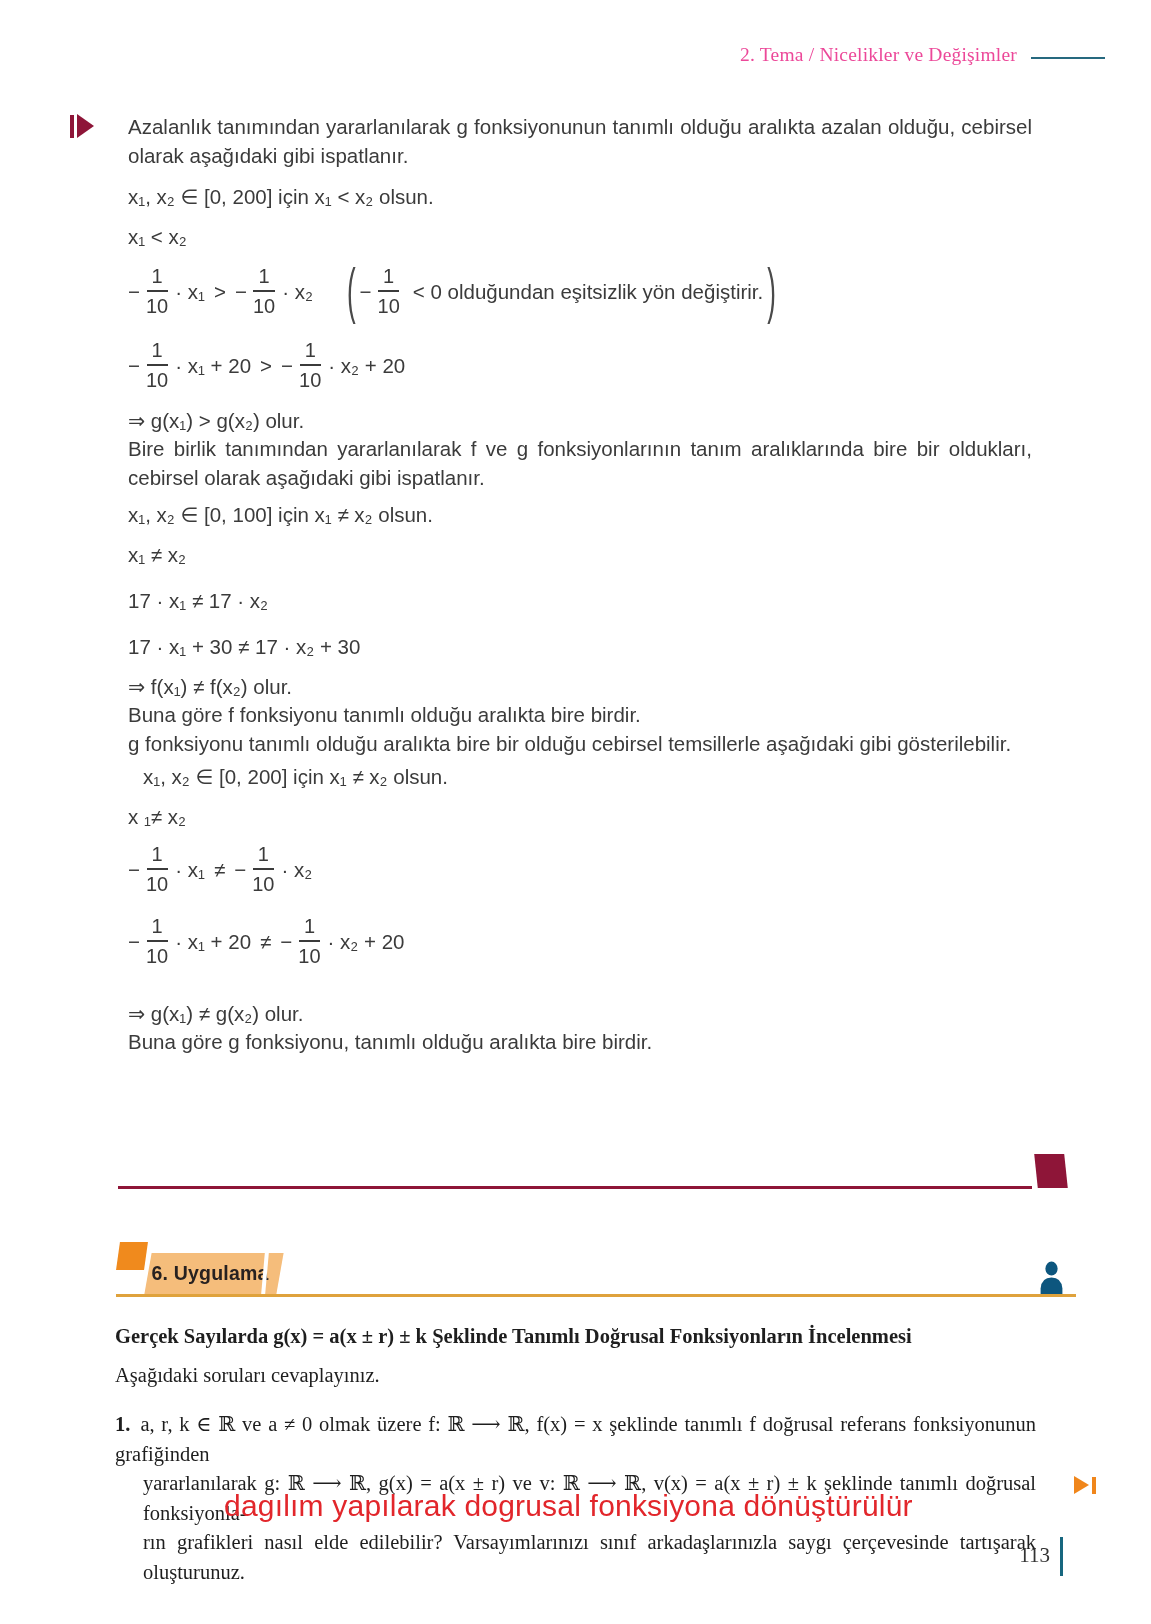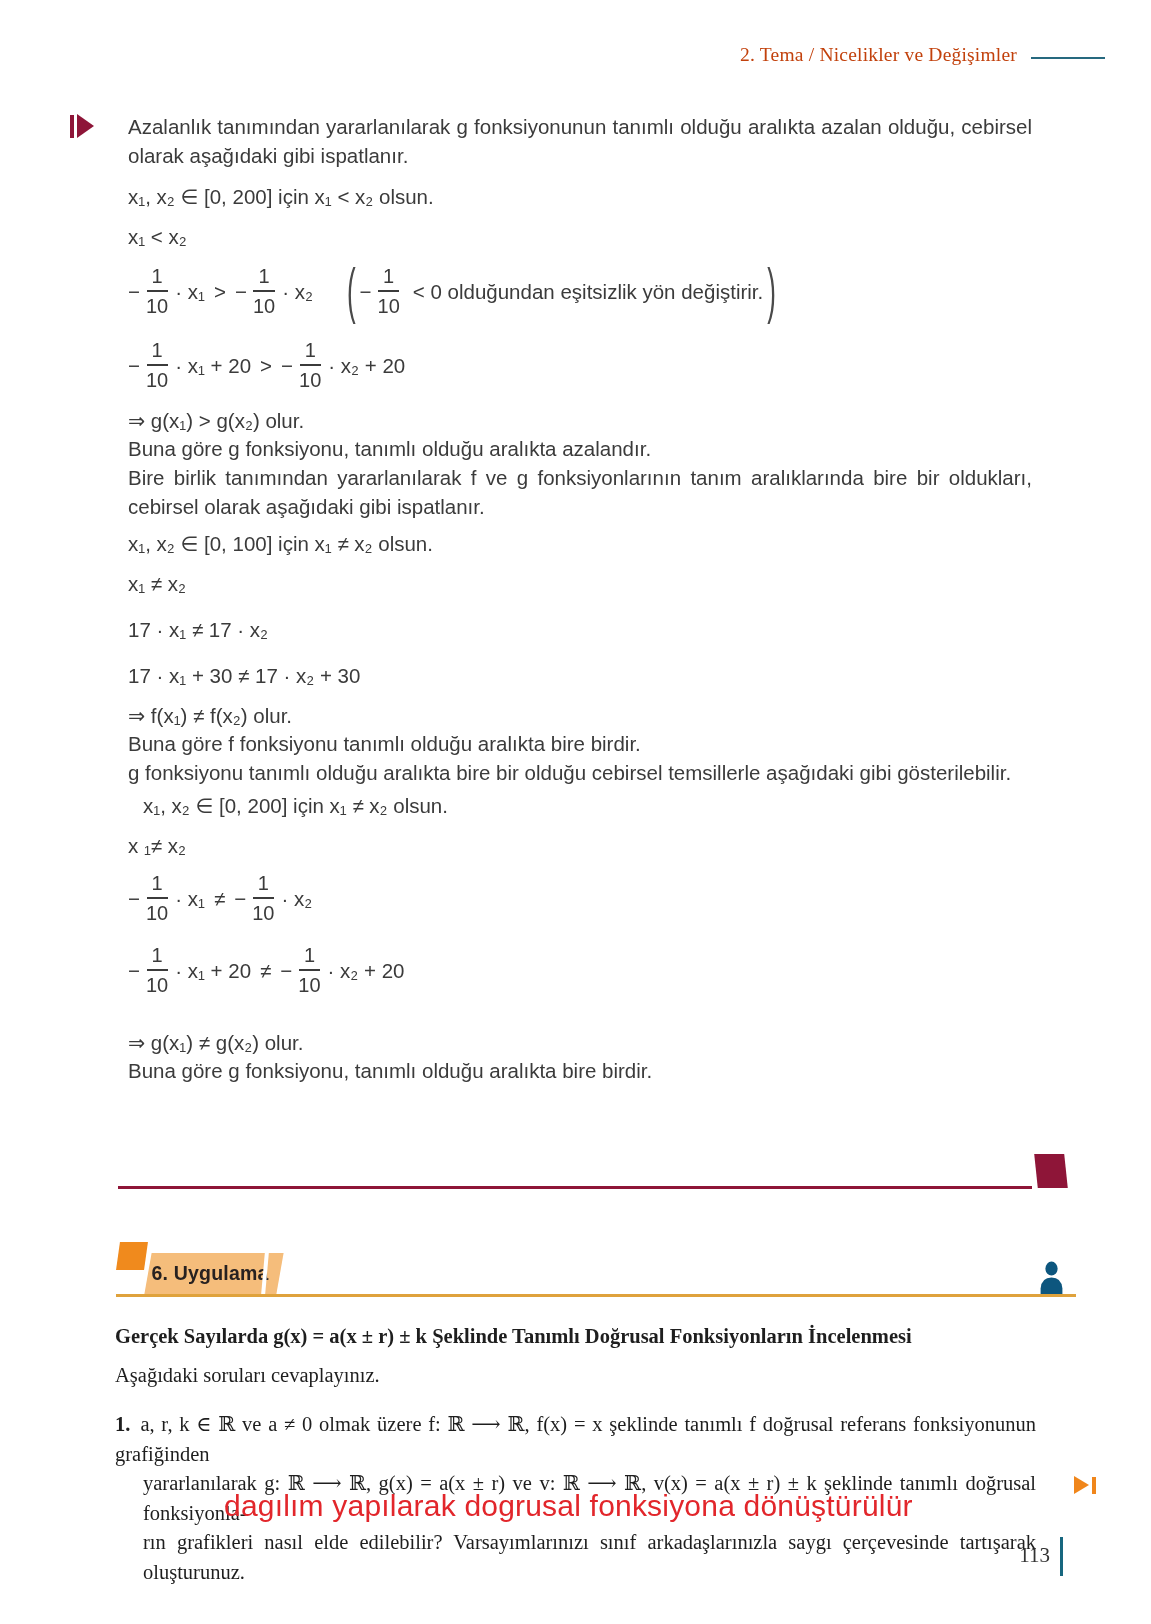--- a/index.html
+++ b/index.html
@@ -4,21 +4,21 @@
 <style>
   html,body{margin:0;padding:0;background:#e8e8e8;}
   .page{
     position:relative; width:1151px; height:1624px; margin:0 auto;
     background:#ffffff; overflow:hidden;
     font-family:"Liberation Sans","DejaVu Sans",sans-serif;
     color:#3b3b3b;
   }
   
   .page-header{position:absolute; top:44px; right:46px; display:flex; align-items:center; gap:14px;}
-  .header-title{font-family:"Liberation Serif","DejaVu Serif",serif; font-size:19.5px; color:#c2410c; letter-spacing:.2px;}
+  .header-title{font-family:"Liberation Serif","DejaVu Serif",serif; font-size:19.5px; color:#ec4899; letter-spacing:.2px;}
   .header-rule{width:74px; height:2px; background:#26697f; margin-top:6px;}
 
   
   .content{position:absolute; left:128px; top:112px; width:904px; font-size:20.5px; line-height:29px;}
   .content p{margin:0; text-align:justify;}
   .lead{position:relative;}
   .bullet{position:absolute; left:-58px; top:2px; display:flex; align-items:center;}
   .bullet-bar{width:4px; height:23px; background:#8e1538; margin-right:3px;}
   .bullet-tri{width:0;height:0;border-left:17px solid #8e1538;border-top:12px solid transparent;border-bottom:12px solid transparent;}
 
@@ -130,21 +130,20 @@
       <span class="op">&gt;</span>
       <span class="sign">−</span>
       <span class="frac">
           <span class="fnum">1</span>
           <span class="fden">10</span>
         </span>
       <span class="tail">· x₂  + 20</span>
     </div>
 
     <div class="math-line mt12">⇒  g(x₁)  &gt;  g(x₂) olur.</div>
-    <p class="mt20">Buna göre g fonksiyonu, tanımlı olduğu aralıkta azalandır.</p>
 
     <p class="mt10">Bire birlik tanımından yararlanılarak f ve g fonksiyonlarının tanım aralıklarında bire bir oldukları, cebirsel olarak aşağıdaki gibi ispatlanır.</p>
     <div class="math-line mt10">x₁, x₂ ∈ [0, 100]  için x₁ ≠ x₂ olsun.</div>
     <div class="math-line mt14">x₁ ≠ x₂</div>
     <div class="math-line mt16">17 · x₁  ≠ 17 · x₂</div>
     <div class="math-line mt16">17 · x₁ + 30  ≠ 17 · x₂ + 30</div>
     <div class="math-line mt14">⇒  f(x₁) ≠ f(x₂) olur.</div>
     <p class="mt16">Buna göre f fonksiyonu tanımlı olduğu aralıkta bire birdir.</p>
 
     <p class="mt18">g fonksiyonu tanımlı olduğu aralıkta bire bir olduğu cebirsel temsillerle aşağıdaki gibi gösterilebilir.</p>

